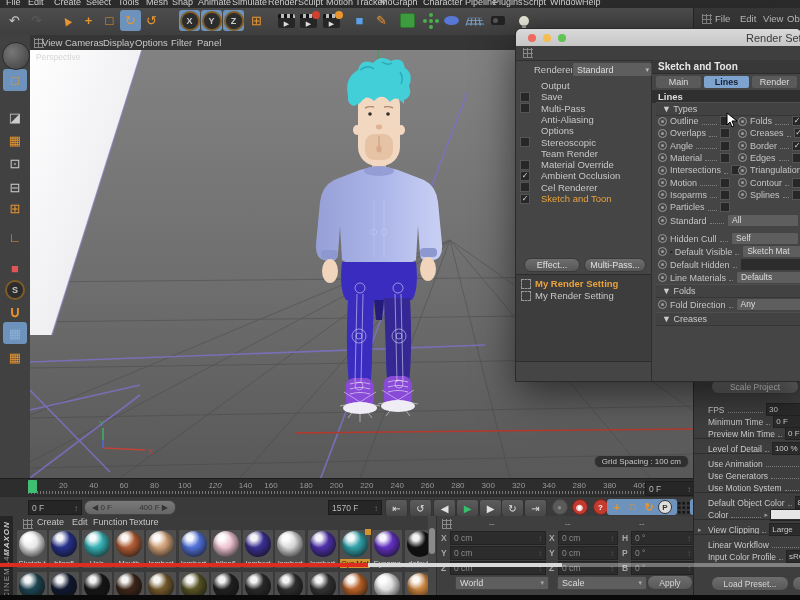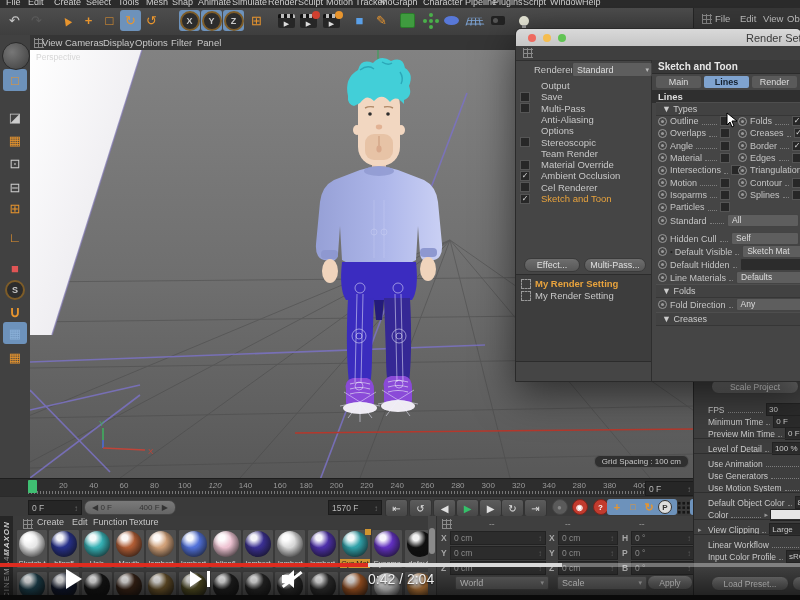--- a/index.html
+++ b/index.html
@@ -384,21 +384,21 @@
 
   <div id="timeline" class="abs">
       <div class="tick" style="left: 33px;">0</div>
       <div class="tick" style="left: 63.35px;">20</div>
       <div class="tick" style="left: 93.7px;">40</div>
       <div class="tick" style="left: 124.05px;">60</div>
       <div class="tick" style="left: 154.4px;">80</div>
       <div class="tick" style="left: 184.75px;">100</div>
       <div class="tick" style="left: 215.1px; font-style: italic;">120</div>
       <div class="tick" style="left: 245.45px;">140</div>
-      <div class="tick" style="left: 280px; text-align: right;">160</div>
+      <div class="tick" style="left: 271px; text-align: right;">160</div>
       <div class="tick" style="left: 306.15px;">180</div>
       <div class="tick" style="left: 336.5px;">200</div>
       <div class="tick" style="left: 366.85px;">220</div>
       <div class="tick" style="left: 397.2px;">240</div>
       <div class="tick" style="left: 427.55px;">260</div>
       <div class="tick" style="left: 457.9px;">280</div>
       <div class="tick" style="left: 488.25px;">300</div>
       <div class="tick" style="left: 518.6px;">320</div>
       <div class="tick" style="left: 548.95px;">340</div>
       <div class="tick" style="left: 579.3px;">280</div>
@@ -904,26 +904,13 @@
   <svg id="cursor" class="abs" width="12" height="16">
     <polygon points="1,1 1,13 4,10 6,15 8,14 6,9 11,9" fill="#fff" stroke="#000" stroke-width="1"></polygon>
   </svg>
 
   <div id="pbar" class="abs">
       <div style="position: absolute; left: 0px; top: 0px; width: 368px; height: 4px; background: rgb(221, 44, 32);"></div>
       <div style="position: absolute; left: 368px; top: 0px; width: 194px; height: 4px; background: rgb(217, 217, 217);"></div>
       <div style="position: absolute; left: 562px; top: 0px; width: 238px; height: 4px; background: rgba(255, 255, 255, 0.35);"></div>
     </div>
   <div id="blackstrip" class="abs"></div>
-  <div id="pctrl" class="abs">
-    <div class="ptri abs" style="left:66px;top:1px"></div>
-    <div class="abs" style="left:190px;top:3px">
-      <div style="width:0;height:0;border-left:12px solid #fff;border-top:8px solid transparent;border-bottom:8px solid transparent;display:inline-block"></div>
-      <div style="width:3px;height:16px;background:#fff;display:inline-block;vertical-align:top;margin-left:1px"></div>
-    </div>
-    <div class="abs" style="left:282px;top:2px">
-      <div style="position:absolute;left:0;top:5px;width:6px;height:8px;background:#fff"></div>
-      <div style="position:absolute;left:2px;top:0;width:0;height:0;border-right:10px solid #fff;border-top:9px solid transparent;border-bottom:9px solid transparent"></div>
-      <div style="position:absolute;left:-2px;top:8px;width:24px;height:2.5px;background:#fff;transform:rotate(-38deg)"></div>
-    </div>
-    <div id="ptime">0:42 / 2:04</div>
-  </div>
 </div>
 
 </body></html>

